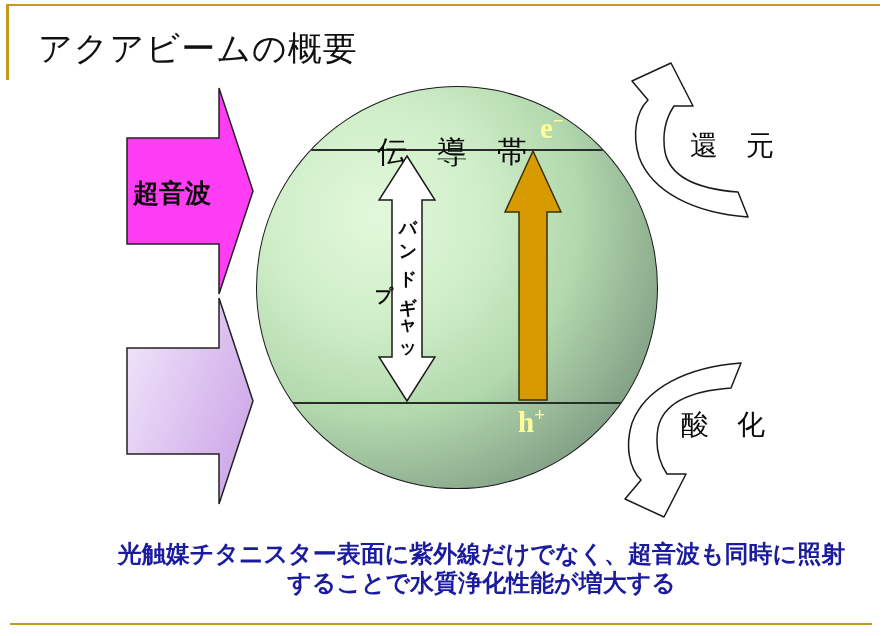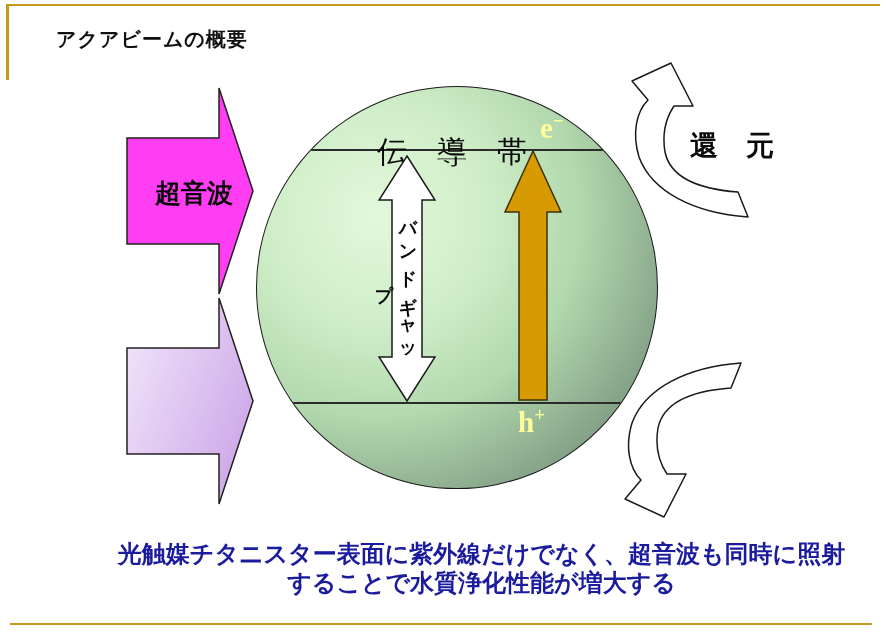--- a/index.html
+++ b/index.html
@@ -2,37 +2,37 @@
 <html><head>
 <meta charset="utf-8">
 <style>
   html,body{margin:0;padding:0;background:#ffffff;}
   .slide{position:relative;width:885px;height:636px;background:#ffffff;overflow:hidden;
          font-family:"Liberation Sans",sans-serif;}
   .gold{background:#c49b1d;position:absolute;}
   .frame-top{left:6px;top:4px;width:874px;height:2px;}
   .frame-left{left:6px;top:4px;width:3px;height:76px;}
   .frame-bottom{left:10px;top:623px;width:862px;height:2px;}
-  .title{position:absolute;left:56px;top:26px;font-size:20px;font-weight:bold;color:#111;
+  .title{position:absolute;left:38px;top:26px;font-size:34px;font-weight:normal;color:#111;
          letter-spacing:1px;}
   .sphere{position:absolute;left:256px;top:86px;width:400px;height:401px;border-radius:50%;
           border:1px solid #1a1a1a;overflow:hidden;
           background:radial-gradient(circle at 30% 32%,#e3f8db 0%,#cfeec8 28%,#b2d8ad 52%,
                      #8cab8e 74%,#657e69 96%);}
   .band-line{position:absolute;left:0;right:0;height:2px;background:#2b2b2b;}
   .band-top{top:62px;}
   .band-bottom{top:315px;}
   .abs{position:absolute;}
   .band-label{font-size:30px;font-weight:normal;color:#0a0a0a;text-align:center;margin-top:28px;}
   .carrier{font-family:"Liberation Serif",serif;font-weight:bold;font-size:29px;color:#ffff99;}
   .carrier sup{font-size:0.65em;}
   .vtext{writing-mode:vertical-rl;text-orientation:upright;font-size:18px;font-weight:bold;
          color:#0a0a0a;letter-spacing:5px;line-height:24px;}
-  .block-label{font-size:26px;font-weight:bold;color:#0a0a0a;text-align:right;}
-  .side-label{font-size:28px;font-weight:bold;color:#0a0a0a;}
+  .block-label{font-size:26px;font-weight:bold;color:#0a0a0a;text-align:left;}
+  .side-label{font-size:28px;font-weight:normal;color:#0a0a0a;}
   .caption{position:absolute;left:0;top:539px;width:885px;text-align:center;
            color:#1b1b9e;font-size:24px;font-weight:bold;line-height:29px;padding-left:39px;}
   svg{display:block;}
 </style>
 </head>
 <body>
 
 <div class="slide">
 
   <div class="gold frame-top"></div>
@@ -79,19 +79,20 @@
              C82,153 40,132 27,97 C20,74 24,52 36,40 L20,21 Z" fill="#ffffff" stroke="#1a1a1a" stroke-width="1.5" stroke-linejoin="round"></path>
   </svg>
   <div class="abs side-label" style="left:690px;top:127px;">還　元</div>
 
   <svg class="abs" style="left:605px;top:340px;" width="155" height="180" viewBox="0 0 155 180">
     <g transform="translate(0,180) scale(1,-1)">
       <path d="M59,3 L81,46 L62,46 C54,58 50,74 53,92 C58,116 84,129 126,132 L136,157
                C82,153 40,132 27,97 C20,74 24,52 36,40 L20,21 Z" fill="#ffffff" stroke="#1a1a1a" stroke-width="1.5" stroke-linejoin="round"></path>
     </g>
   </svg>
+  <div class="abs side-label" style="left:681px;top:406px;">酸　化</div>
 
   <div class="caption">
     <div>光触媒チタニスター表面に紫外線だけでなく、超音波も同時に照射</div>
     <div>することで水質浄化性能が増大する</div>
   </div>
 
 </div>
 
 </body></html>

